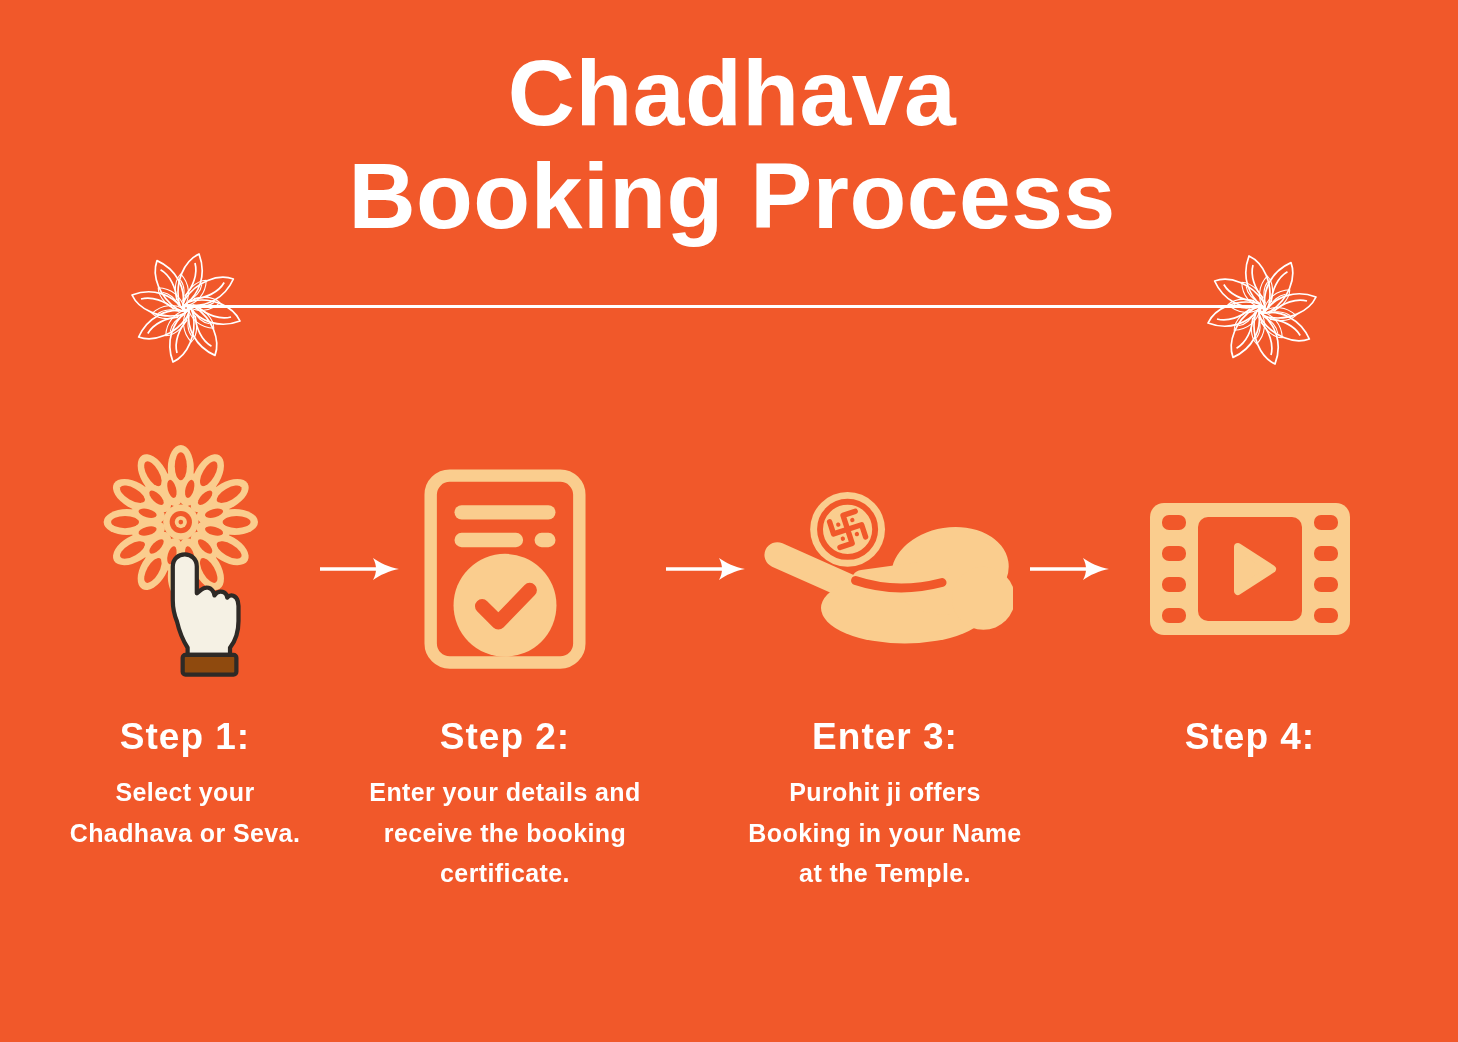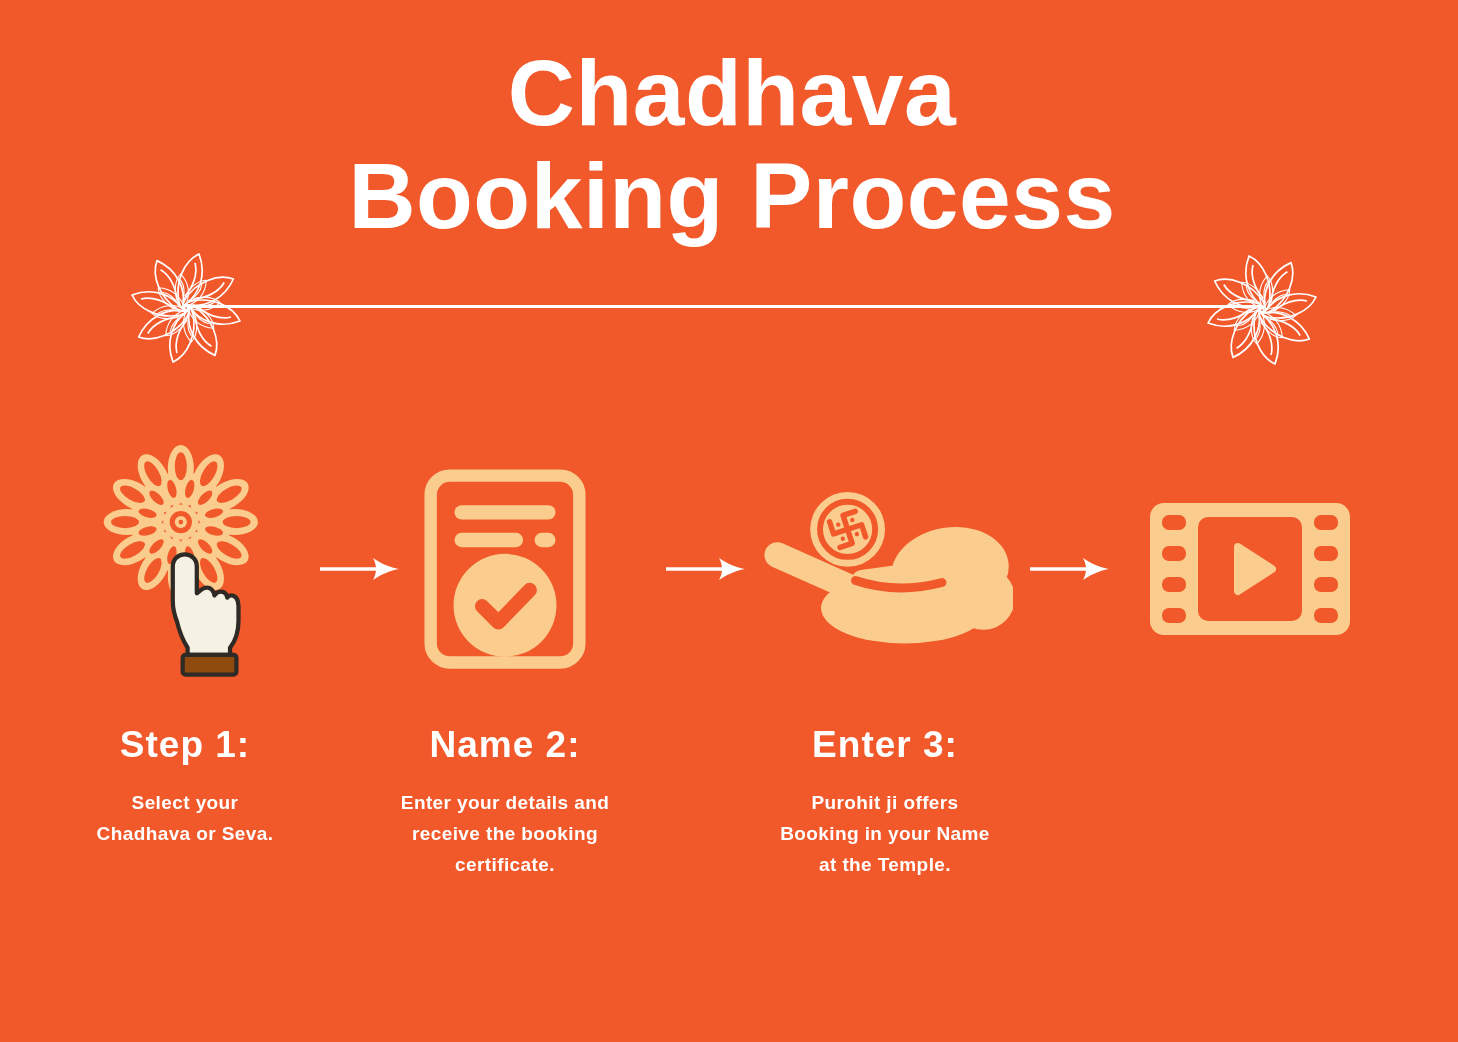--- a/index.html
+++ b/index.html
@@ -32,25 +32,25 @@
   .mandala{position:absolute;width:120px;height:120px;}
   .mandala.left{left:126px;top:248px;}
   .mandala.right{left:1202px;top:250px;transform:scaleX(-1);}
   .col{position:absolute;top:438px;text-align:center;}
   .col1{left:10px;width:350px;}
   .col2{left:330px;width:350px;}
   .col3{left:695px;width:380px;}
   .col4{left:1060px;width:380px;}
   .icon-wrap{height:262px;display:flex;align-items:center;justify-content:center;}
   .step-label{
-    font-size:37px;font-weight:bold;margin-top:24px;letter-spacing:1px;
+    font-size:37px;font-weight:bold;margin-top:16px;letter-spacing:1px;
   }
   .step-desc{
-    font-size:19px;font-weight:bold;line-height:1.62;
-    margin-top:22px;white-space:pre-line;letter-spacing:0.4px;text-align:center;
+    font-size:25px;font-weight:bold;line-height:1.62;
+    margin-top:14px;white-space:pre-line;letter-spacing:0.4px;text-align:center;
   }
   .arrow{position:absolute;top:556px;width:84px;height:26px;}
   .arrow1{left:318px;}
   .arrow2{left:664px;}
   .arrow3{left:1028px;}
 </style>
 </head>
 <body>
 
 <div class="canvas">
@@ -153,21 +153,21 @@
     <div class="icon-wrap">
       <svg viewBox="0 0 170 210" width="162">
         <rect x="7" y="7" width="156" height="196" rx="20" fill="none" stroke="#FACD8E" stroke-width="13"></rect>
         <rect x="32" y="38" width="106" height="15" rx="7.5" fill="#FACD8E"></rect>
         <rect x="32" y="67" width="72" height="15" rx="7.5" fill="#FACD8E"></rect>
         <rect x="116" y="67" width="22" height="15" rx="7.5" fill="#FACD8E"></rect>
         <circle cx="85" cy="143" r="54" fill="#FACD8E"></circle>
         <path d="M61,144 L78,161 L111,127" fill="none" stroke="#F1582A" stroke-width="15" stroke-linecap="round" stroke-linejoin="round"></path>
       </svg>
     </div>
-    <div class="step-label">Name 2:</div>
+    <div class="step-label">Step 2:</div>
     <div class="step-desc">Enter your details and
 receive the booking
 certificate.</div>
   </div>
 
   <div class="col col3">
     <div class="icon-wrap">
       <svg viewBox="0 0 260 165" width="256">
         <g>
           <circle cx="92" cy="42" r="38" fill="#FACD8E"></circle>
@@ -209,15 +209,16 @@
           <rect x="12" y="105" width="24" height="15" rx="7"></rect>
           <rect x="164" y="12" width="24" height="15" rx="7"></rect>
           <rect x="164" y="43" width="24" height="15" rx="7"></rect>
           <rect x="164" y="74" width="24" height="15" rx="7"></rect>
           <rect x="164" y="105" width="24" height="15" rx="7"></rect>
           <rect x="48" y="14" width="104" height="104" rx="10"></rect>
         </g>
         <path d="M88,44 L122,66 L88,88 Z" fill="#FACD8E" stroke="#FACD8E" stroke-width="8" stroke-linejoin="round"></path>
       </svg>
     </div>
+    <div class="step-label">Step 4:</div>
   </div>
 
 </div>
 
 </body></html>

